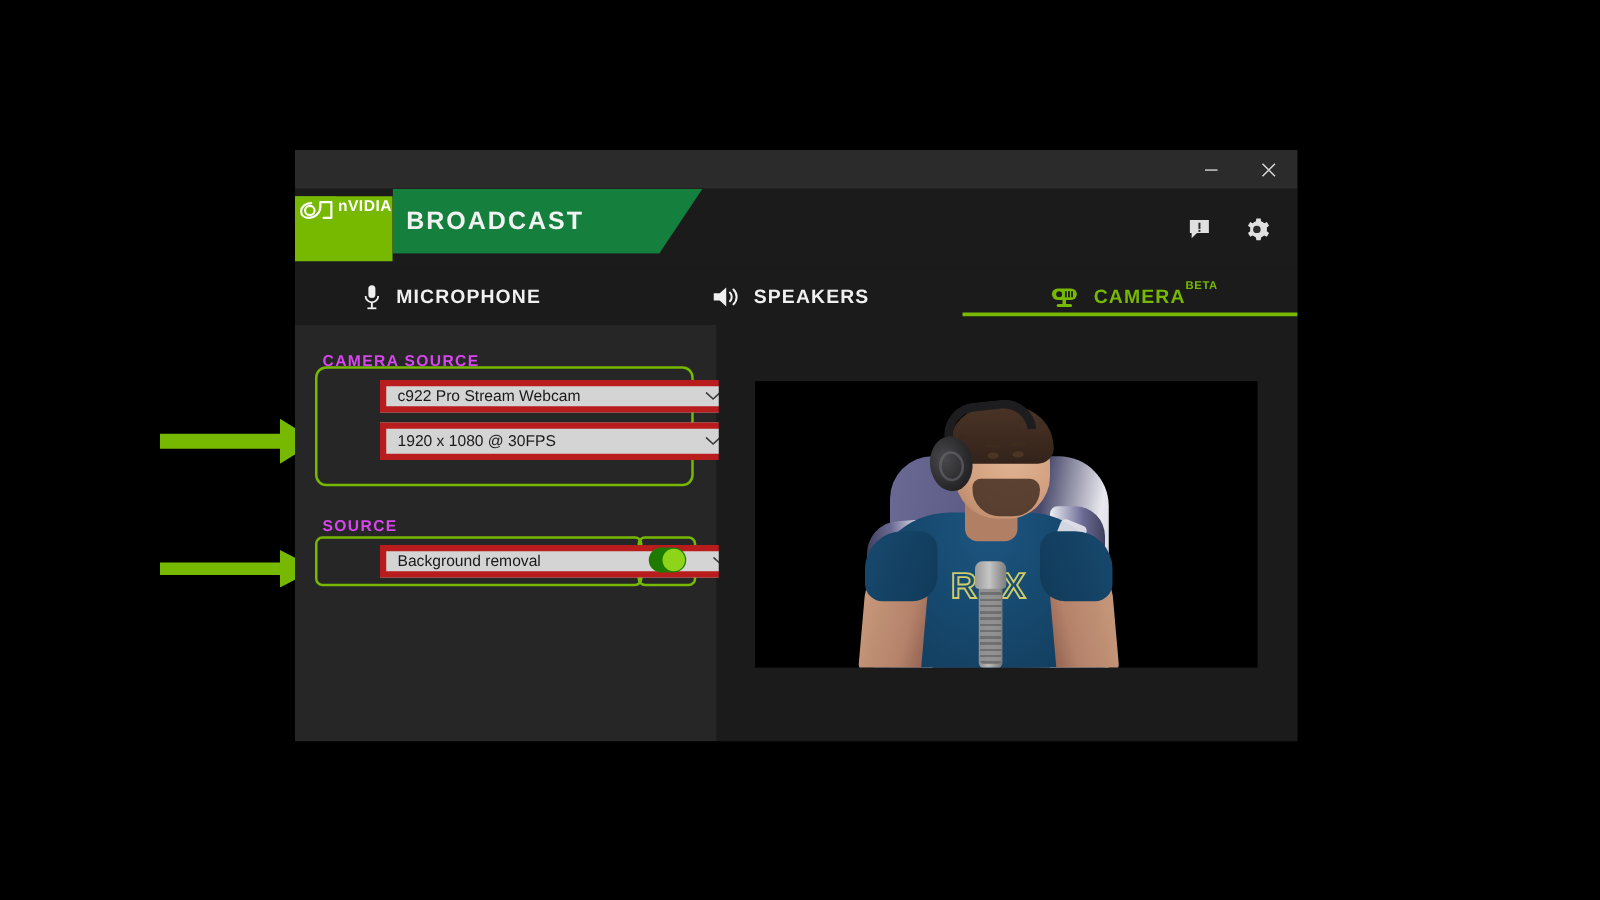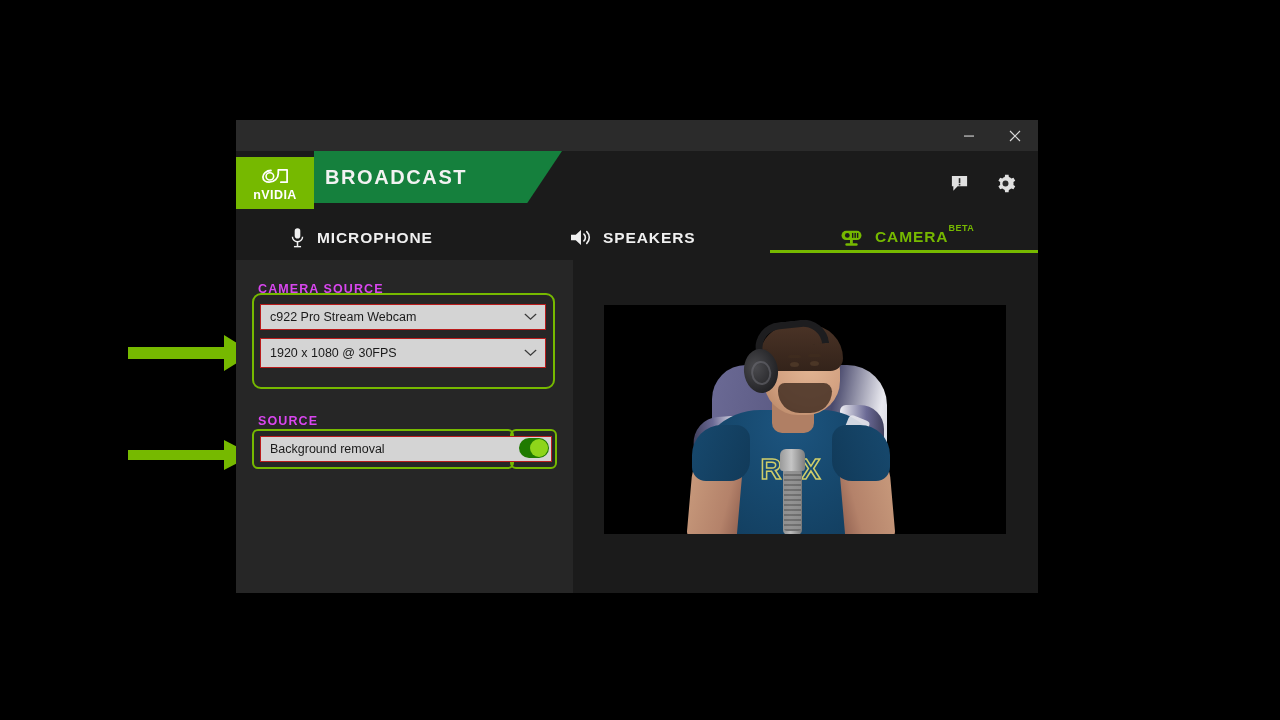--- a/index.html
+++ b/index.html
@@ -66,22 +66,20 @@
     height: 64px;
     display: flex;
     align-items: center;
   }
   .nv-badge {
     position: relative;
     width: 78px;
     height: 52px;
     background: #76b900;
     display: flex;
-    flex-direction: column;
-    align-items: center;
     justify-content: center;
     margin-top: 0;
   }
   .nv-eye { width: 34px; height: 22px; display:block; }
   .nv-word {
     font-family: "Liberation Sans", sans-serif;
     color: #ffffff;
     font-size: 12.5px;
     font-weight: bold;
     letter-spacing: 0.4px;
@@ -190,27 +188,28 @@
     font-weight: bold;
     letter-spacing: 1.1px;
   }
   #lbl-camera-source { left: 22px; top: 22px; }
   #lbl-effect { left: 22px; top: 154px; }
 
   
   .dropdown {
     position: absolute;
     background: #d4d4d4;
-    border: 1px solid #b91c1c;
+    border: 5px solid #b91c1c;
     display: flex;
     align-items: center;
     padding: 0 8px 0 9px;
     color: #1a1a1a;
     font-size: 12.5px;
     cursor: default;
+    margin-left: 44px;
   }
   .dropdown .dval { flex: 1; white-space: nowrap; overflow: hidden; }
   .dropdown .chev { color: #3a3a3a; display:flex; align-items:center; }
 
   #dd-camera-source { left: 24px; top: 44px; width: 286px; height: 26px; }
   #dd-resolution   { left: 24px; top: 78px; width: 286px; height: 30px; justify-content: space-between; }
   #dd-effect       { left: 24px; top: 176px; width: 292px; height: 26px; }
 
   
   .hl-box {

